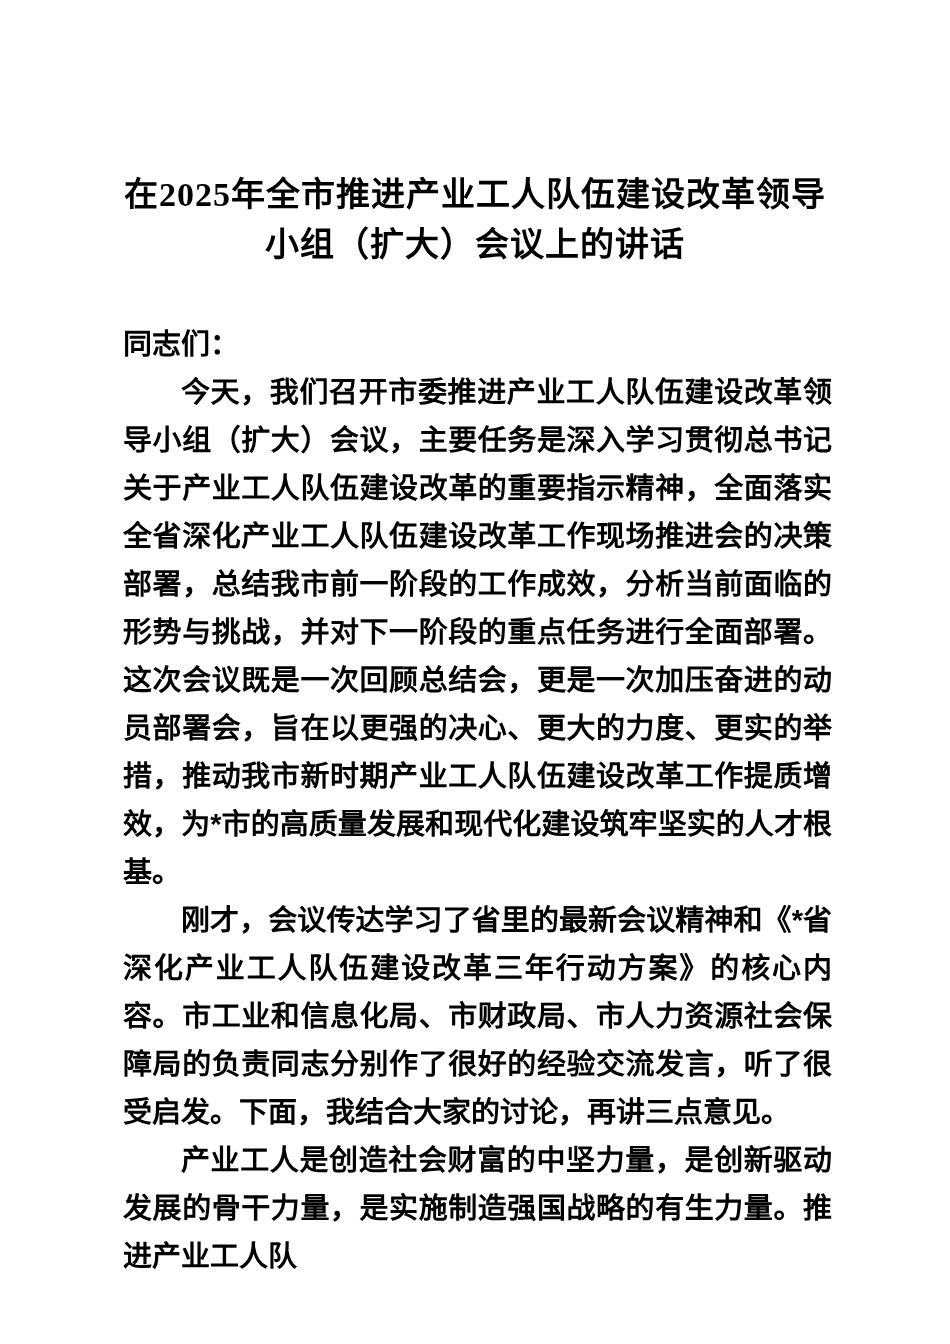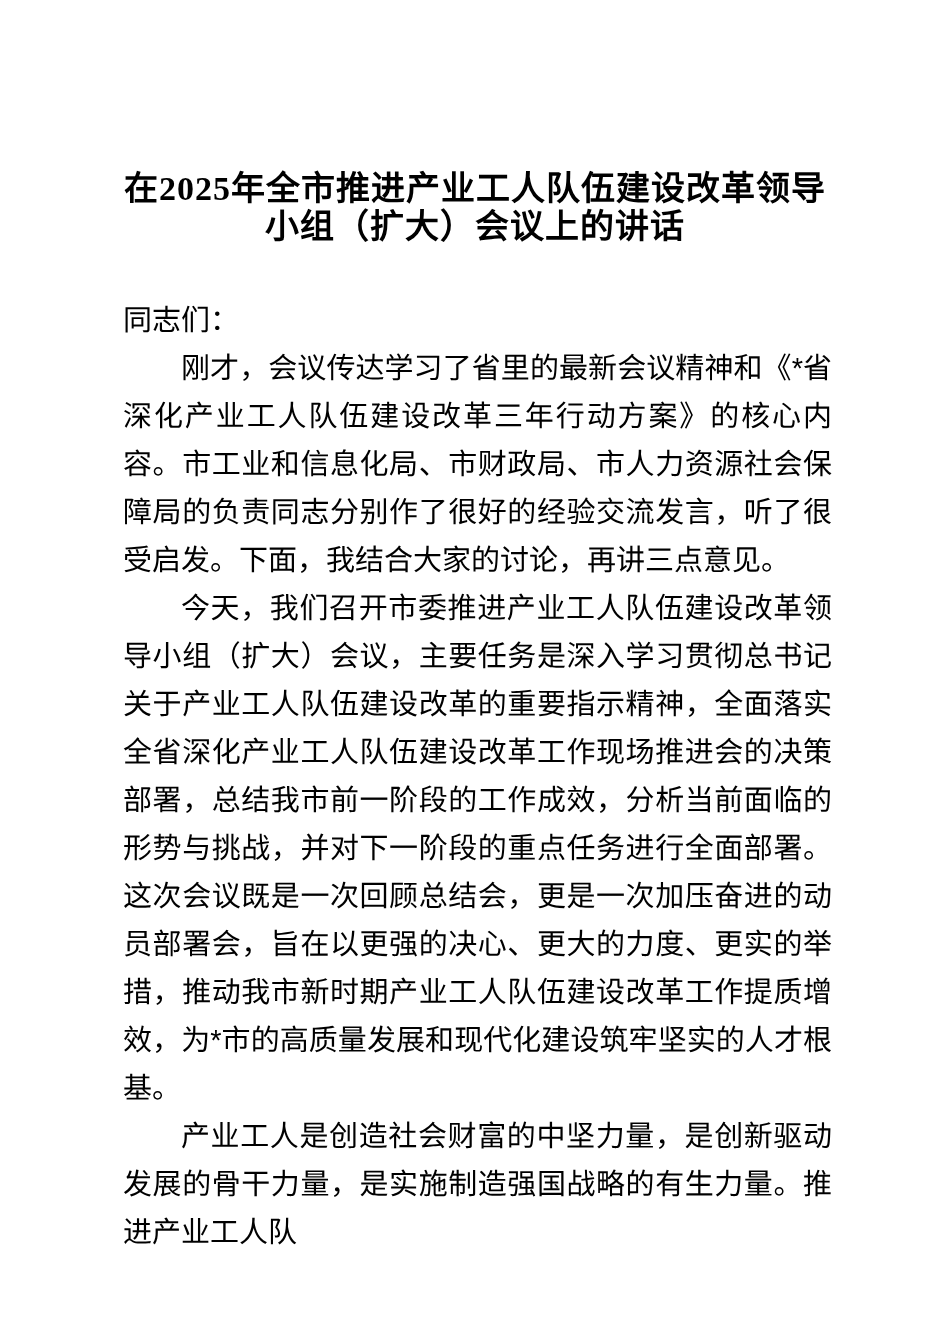--- a/index.html
+++ b/index.html
@@ -16,35 +16,36 @@
     color: #000000;
     overflow: hidden;
     font-family: "Liberation Sans", "DejaVu Sans", sans-serif;
   }
   .doc-title {
     margin: 0;
     padding: 170px 115px 0 115px;
     font-family: "Liberation Serif", "DejaVu Serif", serif;
     font-weight: bold;
     font-size: 34px;
-    line-height: 38px;
+    line-height: 50px;
     text-align: center;
     letter-spacing: 1px;
     color: #000000;
   }
   .doc-body {
     margin: 50px 118px 0 123px;
     font-size: 29px;
     line-height: 48px;
     text-align: justify;
     color: #000000;
   }
   .doc-body p {
     margin: 0;
     padding: 0;
+    font-weight: bold;
   }
   .salutation {
     text-indent: 0;
   }
   .para {
     text-indent: 2em;
   }
   .heading {
     font-weight: bold;
   }
@@ -53,21 +54,21 @@
 <body>
 
 <div class="page">
 
   <h1 class="doc-title">在2025年全市推进产业工人队伍建设改革领导小组（扩大）会议上的讲话</h1>
 
   <div class="doc-body">
 
     <p class="salutation">同志们：</p>
 
+    <p class="para">今天，我们召开市委推进产业工人队伍建设改革领导小组（扩大）会议，主要任务是深入学习贯彻总书记关于产业工人队伍建设改革的重要指示精神，全面落实全省深化产业工人队伍建设改革工作现场推进会的决策部署，总结我市前一阶段的工作成效，分析当前面临的形势与挑战，并对下一阶段的重点任务进行全面部署。这次会议既是一次回顾总结会，更是一次加压奋进的动员部署会，旨在以更强的决心、更大的力度、更实的举措，推动我市新时期产业工人队伍建设改革工作提质增效，为*市的高质量发展和现代化建设筑牢坚实的人才根基。</p>
+
     <p class="para">刚才，会议传达学习了省里的最新会议精神和《*省深化产业工人队伍建设改革三年行动方案》的核心内容。市工业和信息化局、市财政局、市人力资源社会保障局的负责同志分别作了很好的经验交流发言，听了很受启发。下面，我结合大家的讨论，再讲三点意见。</p>
-
-    <p class="para">今天，我们召开市委推进产业工人队伍建设改革领导小组（扩大）会议，主要任务是深入学习贯彻总书记关于产业工人队伍建设改革的重要指示精神，全面落实全省深化产业工人队伍建设改革工作现场推进会的决策部署，总结我市前一阶段的工作成效，分析当前面临的形势与挑战，并对下一阶段的重点任务进行全面部署。这次会议既是一次回顾总结会，更是一次加压奋进的动员部署会，旨在以更强的决心、更大的力度、更实的举措，推动我市新时期产业工人队伍建设改革工作提质增效，为*市的高质量发展和现代化建设筑牢坚实的人才根基。</p>
 
 
     <p class="para">产业工人是创造社会财富的中坚力量，是创新驱动发展的骨干力量，是实施制造强国战略的有生力量。推进产业工人队</p>
 
   </div>
 </div>
 
 </body></html>

